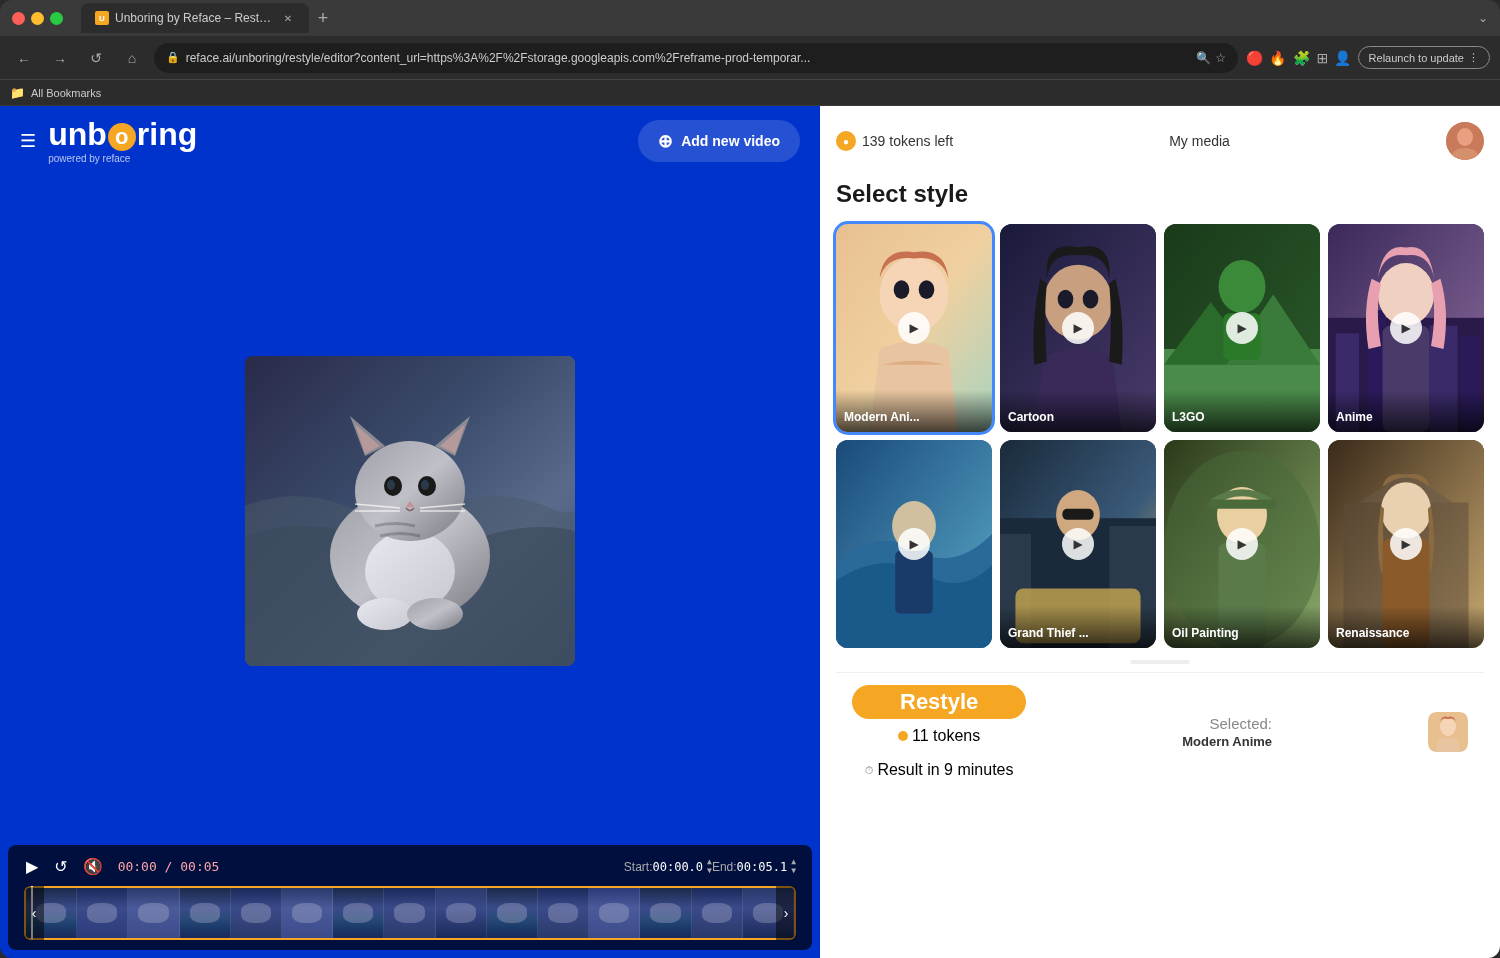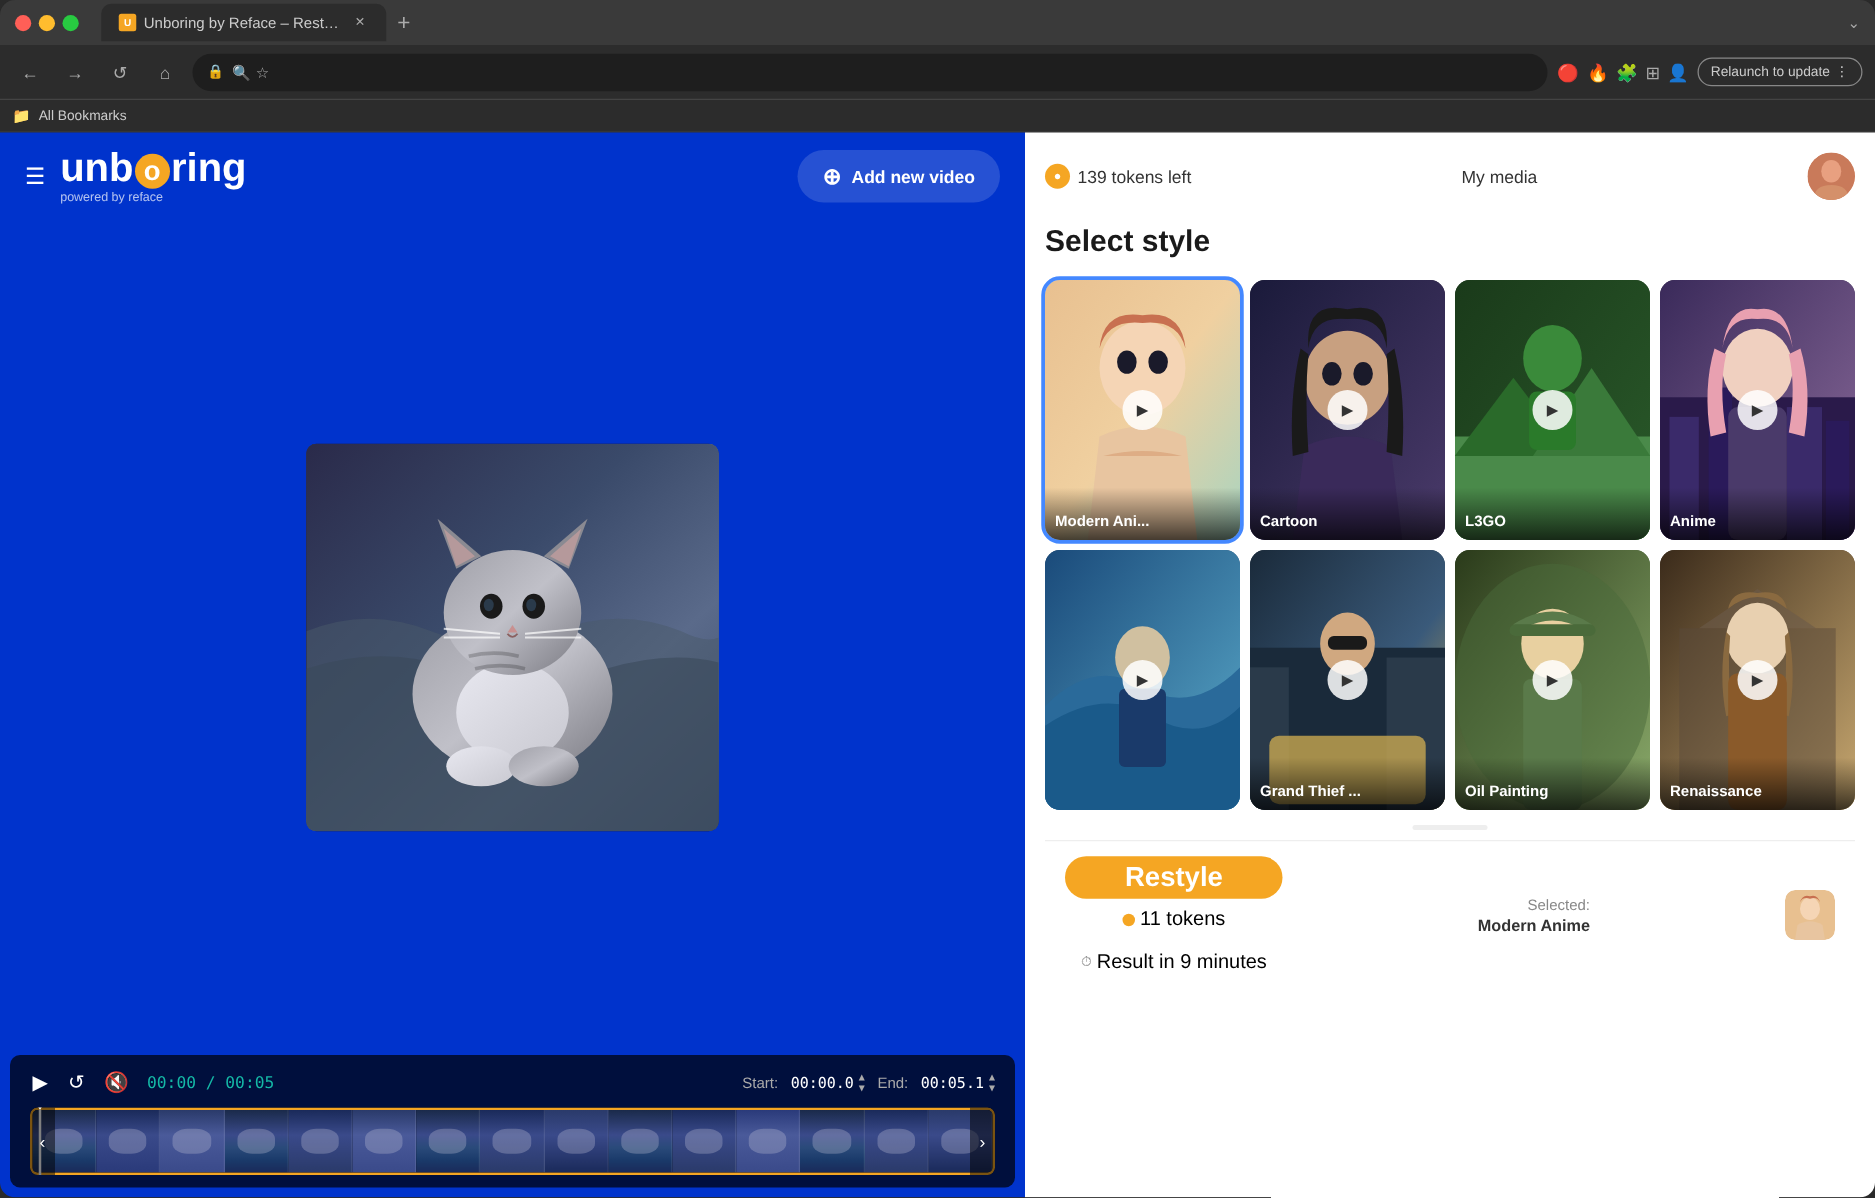--- a/index.html
+++ b/index.html
@@ -315,31 +315,30 @@
       color: white;
       cursor: pointer;
       font-size: 16px;
       padding: 2px;
       display: flex;
       align-items: center;
       justify-content: center;
     }
 
     .time-display {
-      color: #14b8a6;
+      color: #fca5a5;
       font-size: 13px;
       font-family: monospace;
     }
 
     .time-spacer { flex: 1; }
 
     .trim-controls {
       display: flex;
       align-items: center;
-      gap: 10px;
     }
 
     .trim-label {
       color: #aaa;
       font-size: 12px;
     }
 
     .trim-value {
       color: white;
       font-size: 12px;
@@ -599,21 +598,21 @@
     }
 
     .selected-style-info {
       display: flex;
       flex-direction: column;
       align-items: flex-end;
       gap: 2px;
     }
 
     .selected-label {
-      font-size: 12px;
+      font-size: 15px;
       color: #888;
     }
 
     .selected-name {
       font-size: 13px;
       font-weight: 600;
       color: #333;
     }
 
     .selected-thumb {
@@ -678,20 +677,21 @@
     <div style="color:#aaa; font-size:12px;">⌄</div>
   </div>
 
   <div class="browser-toolbar">
     <div class="nav-btn">←</div>
     <div class="nav-btn">→</div>
     <div class="nav-btn">↺</div>
     <div class="nav-btn">⌂</div>
     <div class="address-bar">
       <span class="lock-icon">🔒</span>
+      <span class="address-text">reface.ai/unboring/restyle/editor?content_url=https%3A%2F%2Fstorage.googleapis.com%2Freframe-prod-temporar...</span>
       <div class="address-icons">
         <span>🔍</span>
         <span>☆</span>
       </div>
     </div>
     <div class="toolbar-right">
       <span style="color:#aaa; font-size:14px;">🔴</span>
       <span style="color:#aaa; font-size:14px;">🔥</span>
       <span style="color:#aaa; font-size:14px;">🧩</span>
       <span style="color:#aaa; font-size:14px;">⊞</span>

